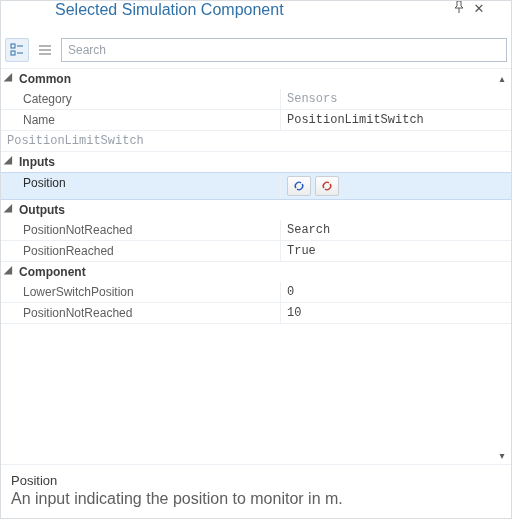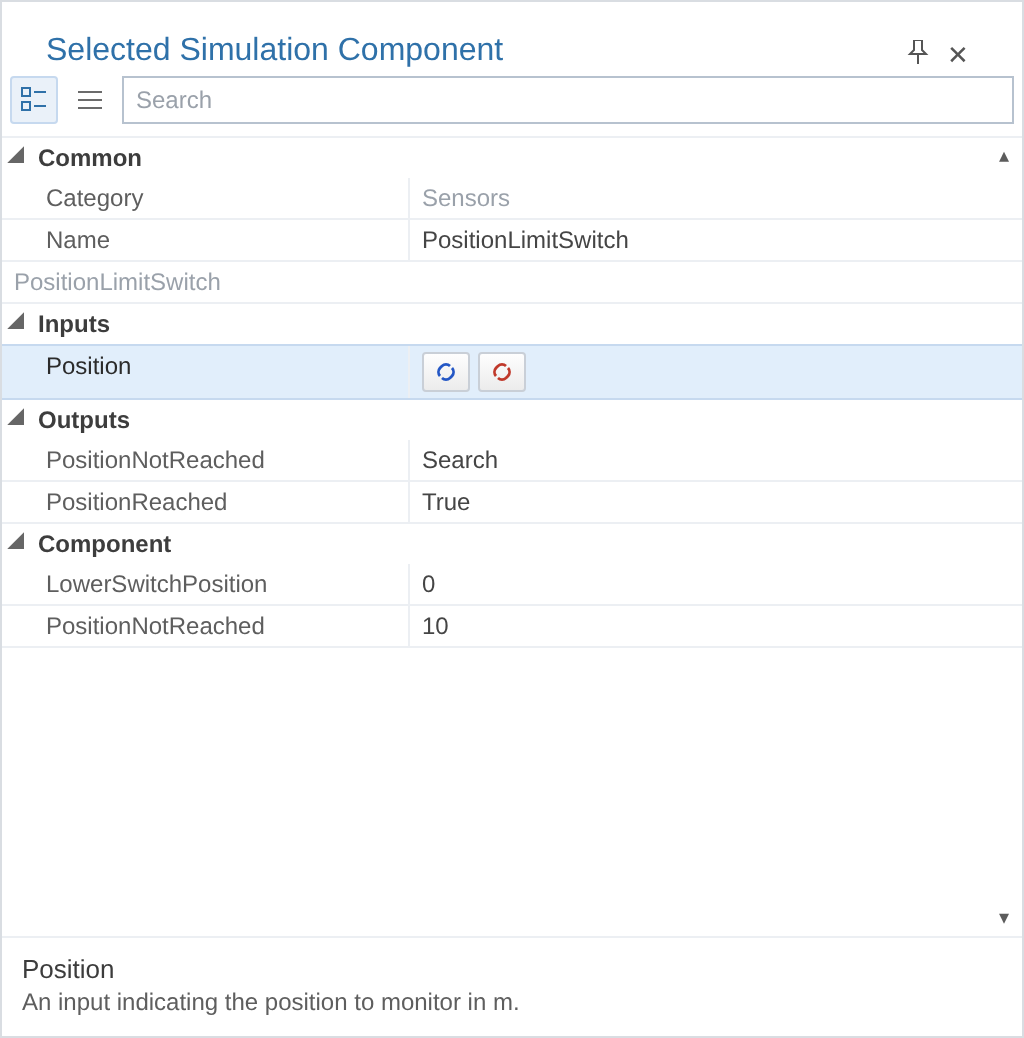--- a/index.html
+++ b/index.html
@@ -10,25 +10,26 @@
     background:#fff;
     width:512px;
     height:519px;
     box-sizing:border-box;
     border:1px solid #d9dde2;
     display:flex;
     flex-direction:column;
   }
   .titlebar{
     display:flex;
-    align-items:flex-end;
+    align-items:flex-start;
     height:34px;
     padding:0 22px;
     color:#2f71a9;
     font-size:16px;
+    margin-left:32px;
   }
   .titlebar .title{flex:1}
   .titlebar .ctrl{
     width:20px;text-align:center;color:#555;font-size:13px;
     cursor:pointer;
   }
   .toolbar{
     display:flex;
     align-items:center;
     padding:3px 4px 6px 4px;
@@ -70,26 +71,26 @@
   }
   .row.group{
     font-weight:700;color:#3d3d3d;background:#fff;
     border-bottom:none;
   }
   .row.group .caret{
     width:14px;text-align:center;color:#666;font-size:10px;
     padding-top:2px;
   }
   .row.prop .key{
-    width:204px;box-sizing:border-box;
+    width:280px;box-sizing:border-box;
     padding:3px 6px 3px 22px;color:#5e5e5e;
     border-right:1px solid #eceff3;
   }
   .row.prop .val{
-    flex:1;padding:3px 6px;color:#454545;
+    flex:1;padding:3px 6px;color:#454545;font-family:Liberation Mono, monospace;
   }
   .row.prop.readonly .val{color:#9aa1aa}
   .row.group .label{padding:3px 4px}
   .row.selected{
     background:#e1eefb;border-top:1px solid #c6d9ef;border-bottom:1px solid #c6d9ef;
   }
   .row.selected .key{color:#2b2b2b}
   .row.selected .val{display:flex;align-items:center;gap:4px}
   .row.selected .val .value-text{flex:1}
   .mini-btn{
@@ -97,21 +98,21 @@
     background:linear-gradient(#fefefe,#ececec);
     display:inline-flex;align-items:center;justify-content:center;
     font-size:11px;
   }
   .mini-btn svg{display:block}
   .desc{
     border-top:1px solid #eceff3;
     padding:8px 10px 10px 10px;
   }
   .desc .name{font-size:13px;color:#3c3c3c;margin-bottom:2px}
-  .desc .text{font-size:12px;color:#5e5e5e}
+  .desc .text{font-size:16px;color:#5e5e5e}
 </style>
 </head>
 <body>
 
 <div class="titlebar">
   <span class="title">Selected Simulation Component</span>
   <span class="ctrl">
     <svg width="12" height="12" viewBox="0 0 12 12">
       <path d="M4 0h4v5l2 2H2l2-2V0zm2 7v5" stroke="#555" stroke-width="1" fill="none"></path>
     </svg>

